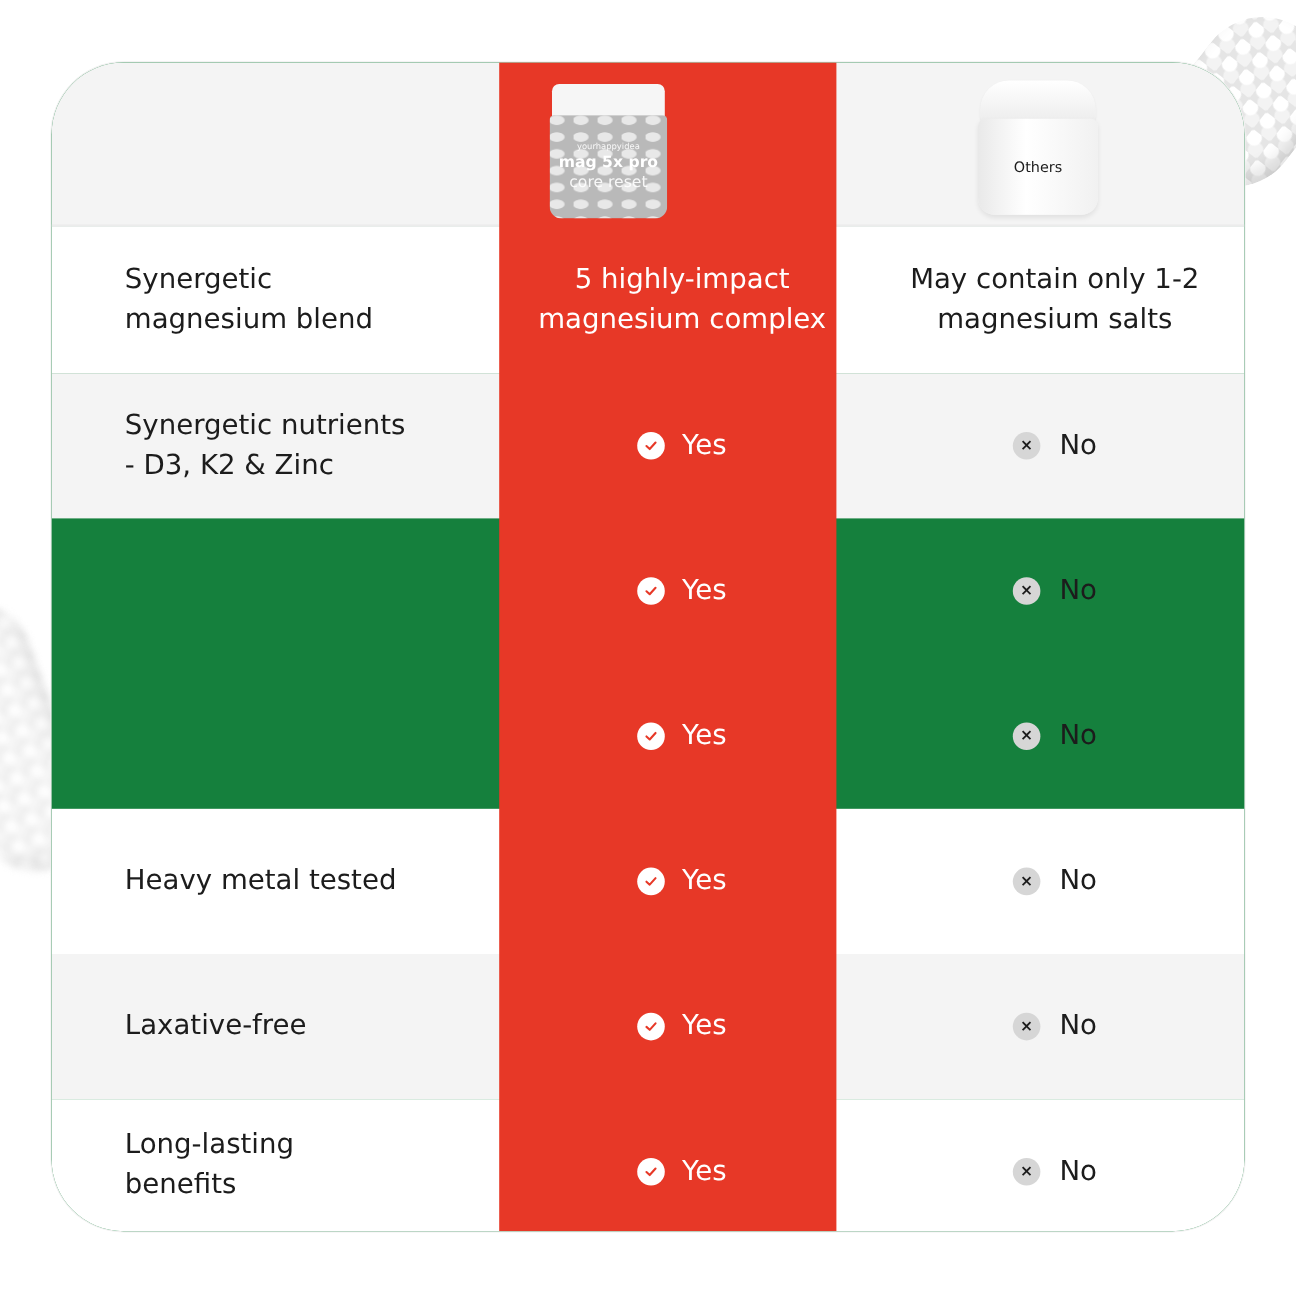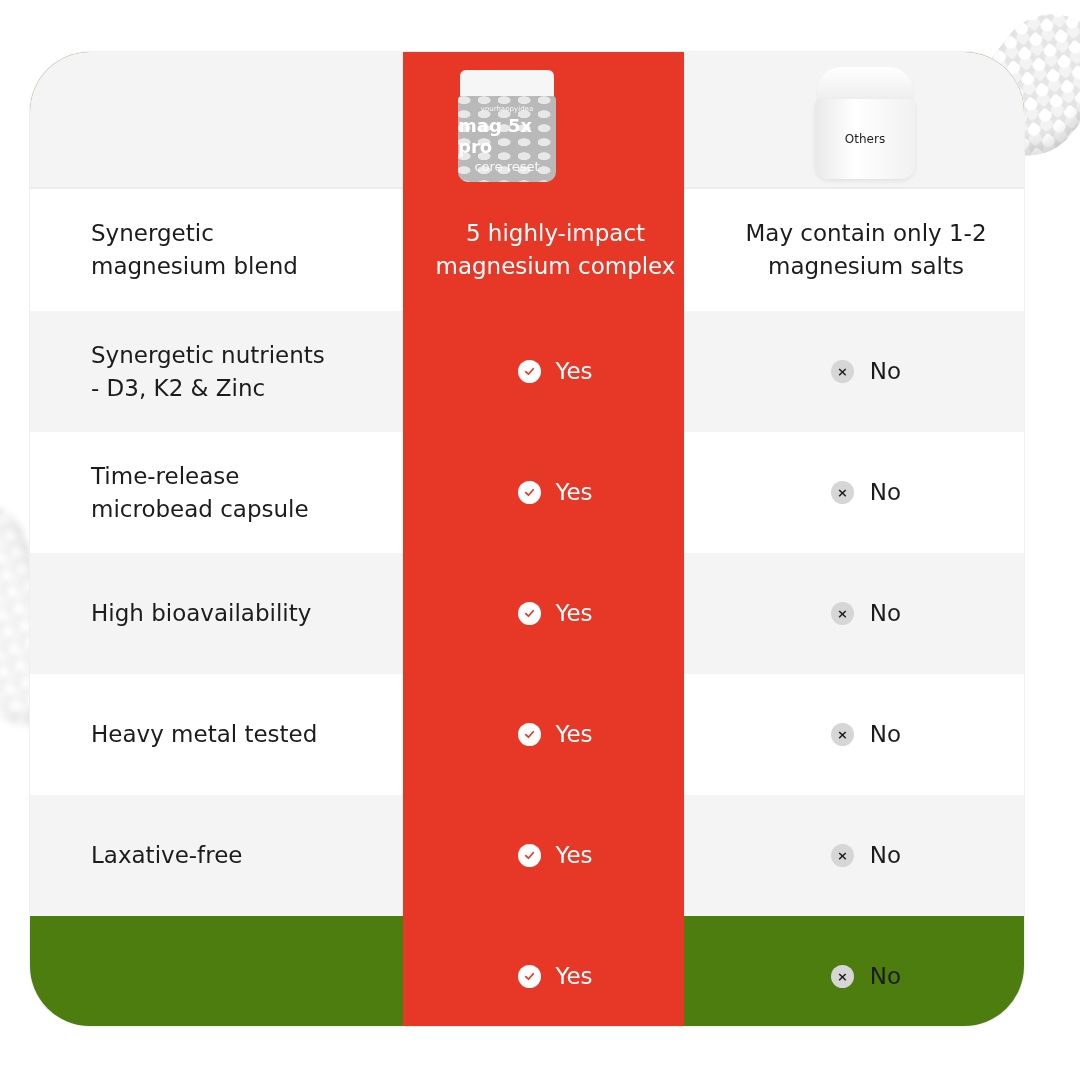--- a/index.html
+++ b/index.html
@@ -11,22 +11,22 @@
     background:
       radial-gradient(circle at 30% 30%, #ffffff 0 6px, transparent 7px) 0 0/18px 18px,
       radial-gradient(circle at 70% 70%, #f3f3f3 0 6px, transparent 7px) 0 0/18px 18px,
       #e4e4e4;
     box-shadow: inset -6px -8px 14px rgba(0,0,0,0.12);
   }
   .capsule-right { left: 985px; top: 10px; width: 110px; height: 150px; transform: rotate(38deg); opacity: 0.95; }
   .capsule-left { left: -40px; top: 500px; width: 90px; height: 230px; transform: rotate(-20deg); filter: blur(3px); opacity: 0.75; }
 
   .table {
-    position: absolute; left: 30px; top: 52px; width: 994px; height: 974px;
-    border-radius: 60px; overflow: hidden; background: #4d7c0f;
+    position: absolute; left: 43px; top: 52px; width: 994px; height: 974px;
+    border-radius: 60px; overflow: hidden; background: #15803d;
     box-shadow: 0 0 0 1px #f0f0f0;
   }
   .header-row { position: absolute; left: 0; top: 0; width: 994px; height: 137px; background: #f4f4f4; border-bottom: 2px solid #ececec; }
   .row { position: absolute; left: 0; width: 994px; }
   .row.white { background: #ffffff; }
   .row.gray { background: #f4f4f4; }
 
   .label {
     position: absolute; left: 61px; top: 0; height: 100%;
     display: flex; align-items: center;
@@ -63,21 +63,21 @@
   .jar-ours { position: absolute; left: 458px; top: 68px; width: 80px; height: 116px; }
   .jar-ours .lid { position: absolute; left: 2px; top: 2px; width: 94px; height: 28px; background: #f6f6f6; border-radius: 6px 6px 2px 2px; }
   .jar-ours .body {
     position: absolute; left: 0; top: 28px; width: 98px; height: 86px; border-radius: 4px 4px 10px 10px;
     background:
       radial-gradient(ellipse 10px 6px at 30% 30%, #e8e8e8 60%, transparent 70%) 0 0/20px 14px,
       #b9b9b9;
     display: flex; flex-direction: column; align-items: center; justify-content: center; color: #ffffff;
   }
   .jar-ours .brand { font-size: 7px; opacity: 0.9; }
-  .jar-ours .product { font-size: 18px; font-weight: bold; margin: 2px 0; }
+  .jar-ours .product { font-size: 13px; font-weight: bold; margin: 2px 0; }
   .jar-ours .sub { font-size: 13px; opacity: 0.9; text-align: right; }
 
   .jar-others { position: absolute; left: 815px; top: 67px; width: 100px; height: 112px; }
   .jar-others .lid { position: absolute; left: 2px; top: 0; width: 96px; height: 36px; background: linear-gradient(#ffffff, #ececec); border-radius: 24px 24px 6px 6px; box-shadow: 0 1px 2px rgba(0,0,0,0.08); }
   .jar-others .body {
     position: absolute; left: 0; top: 32px; width: 100px; height: 80px; border-radius: 6px 6px 14px 14px;
     background: linear-gradient(90deg, #e9e9e9, #ffffff 40%, #f1f1f1);
     box-shadow: 0 2px 4px rgba(0,0,0,0.08);
     display: flex; align-items: center; justify-content: center;
     font-size: 12px; color: #1c1c1c;
@@ -93,32 +93,29 @@
   <div class="header-row"></div>
 
   <div class="row white" style="top:137px;height:122px;">
     <div class="label">Synergetic
 magnesium blend</div>
   </div>
   <div class="row gray" style="top:259px;height:121px;">
     <div class="label">Synergetic nutrients
 - D3, K2 &amp; Zinc</div>
   </div>
-  <div class="row white" style="top:380px;height:121px;">
-    <div class="label">Time-release
-microbead capsule</div>
-  </div>
-  <div class="row gray" style="top:501px;height:121px;">
-    <div class="label">High bioavailability</div>
-  </div>
   <div class="row gray" style="top:743px;height:121px;">
     <div class="label">Laxative-free</div>
   </div>
   <div class="row white" style="top:622px;height:121px;">
     <div class="label">Heavy metal tested</div>
+  </div>
+  <div class="row white" style="top:864px;height:110px;">
+    <div class="label">Long-lasting
+benefits</div>
   </div>
 
   <div class="red-col"></div>
 
   <div class="cell ours" style="top:137px;height:122px;">
     <span>5 highly-impact
 magnesium complex</span>
   </div>
   <div class="cell ours" style="top:259px;height:121px;">
     <span class="yes-icon"><svg width="13" height="13" viewBox="0 0 12 12">

